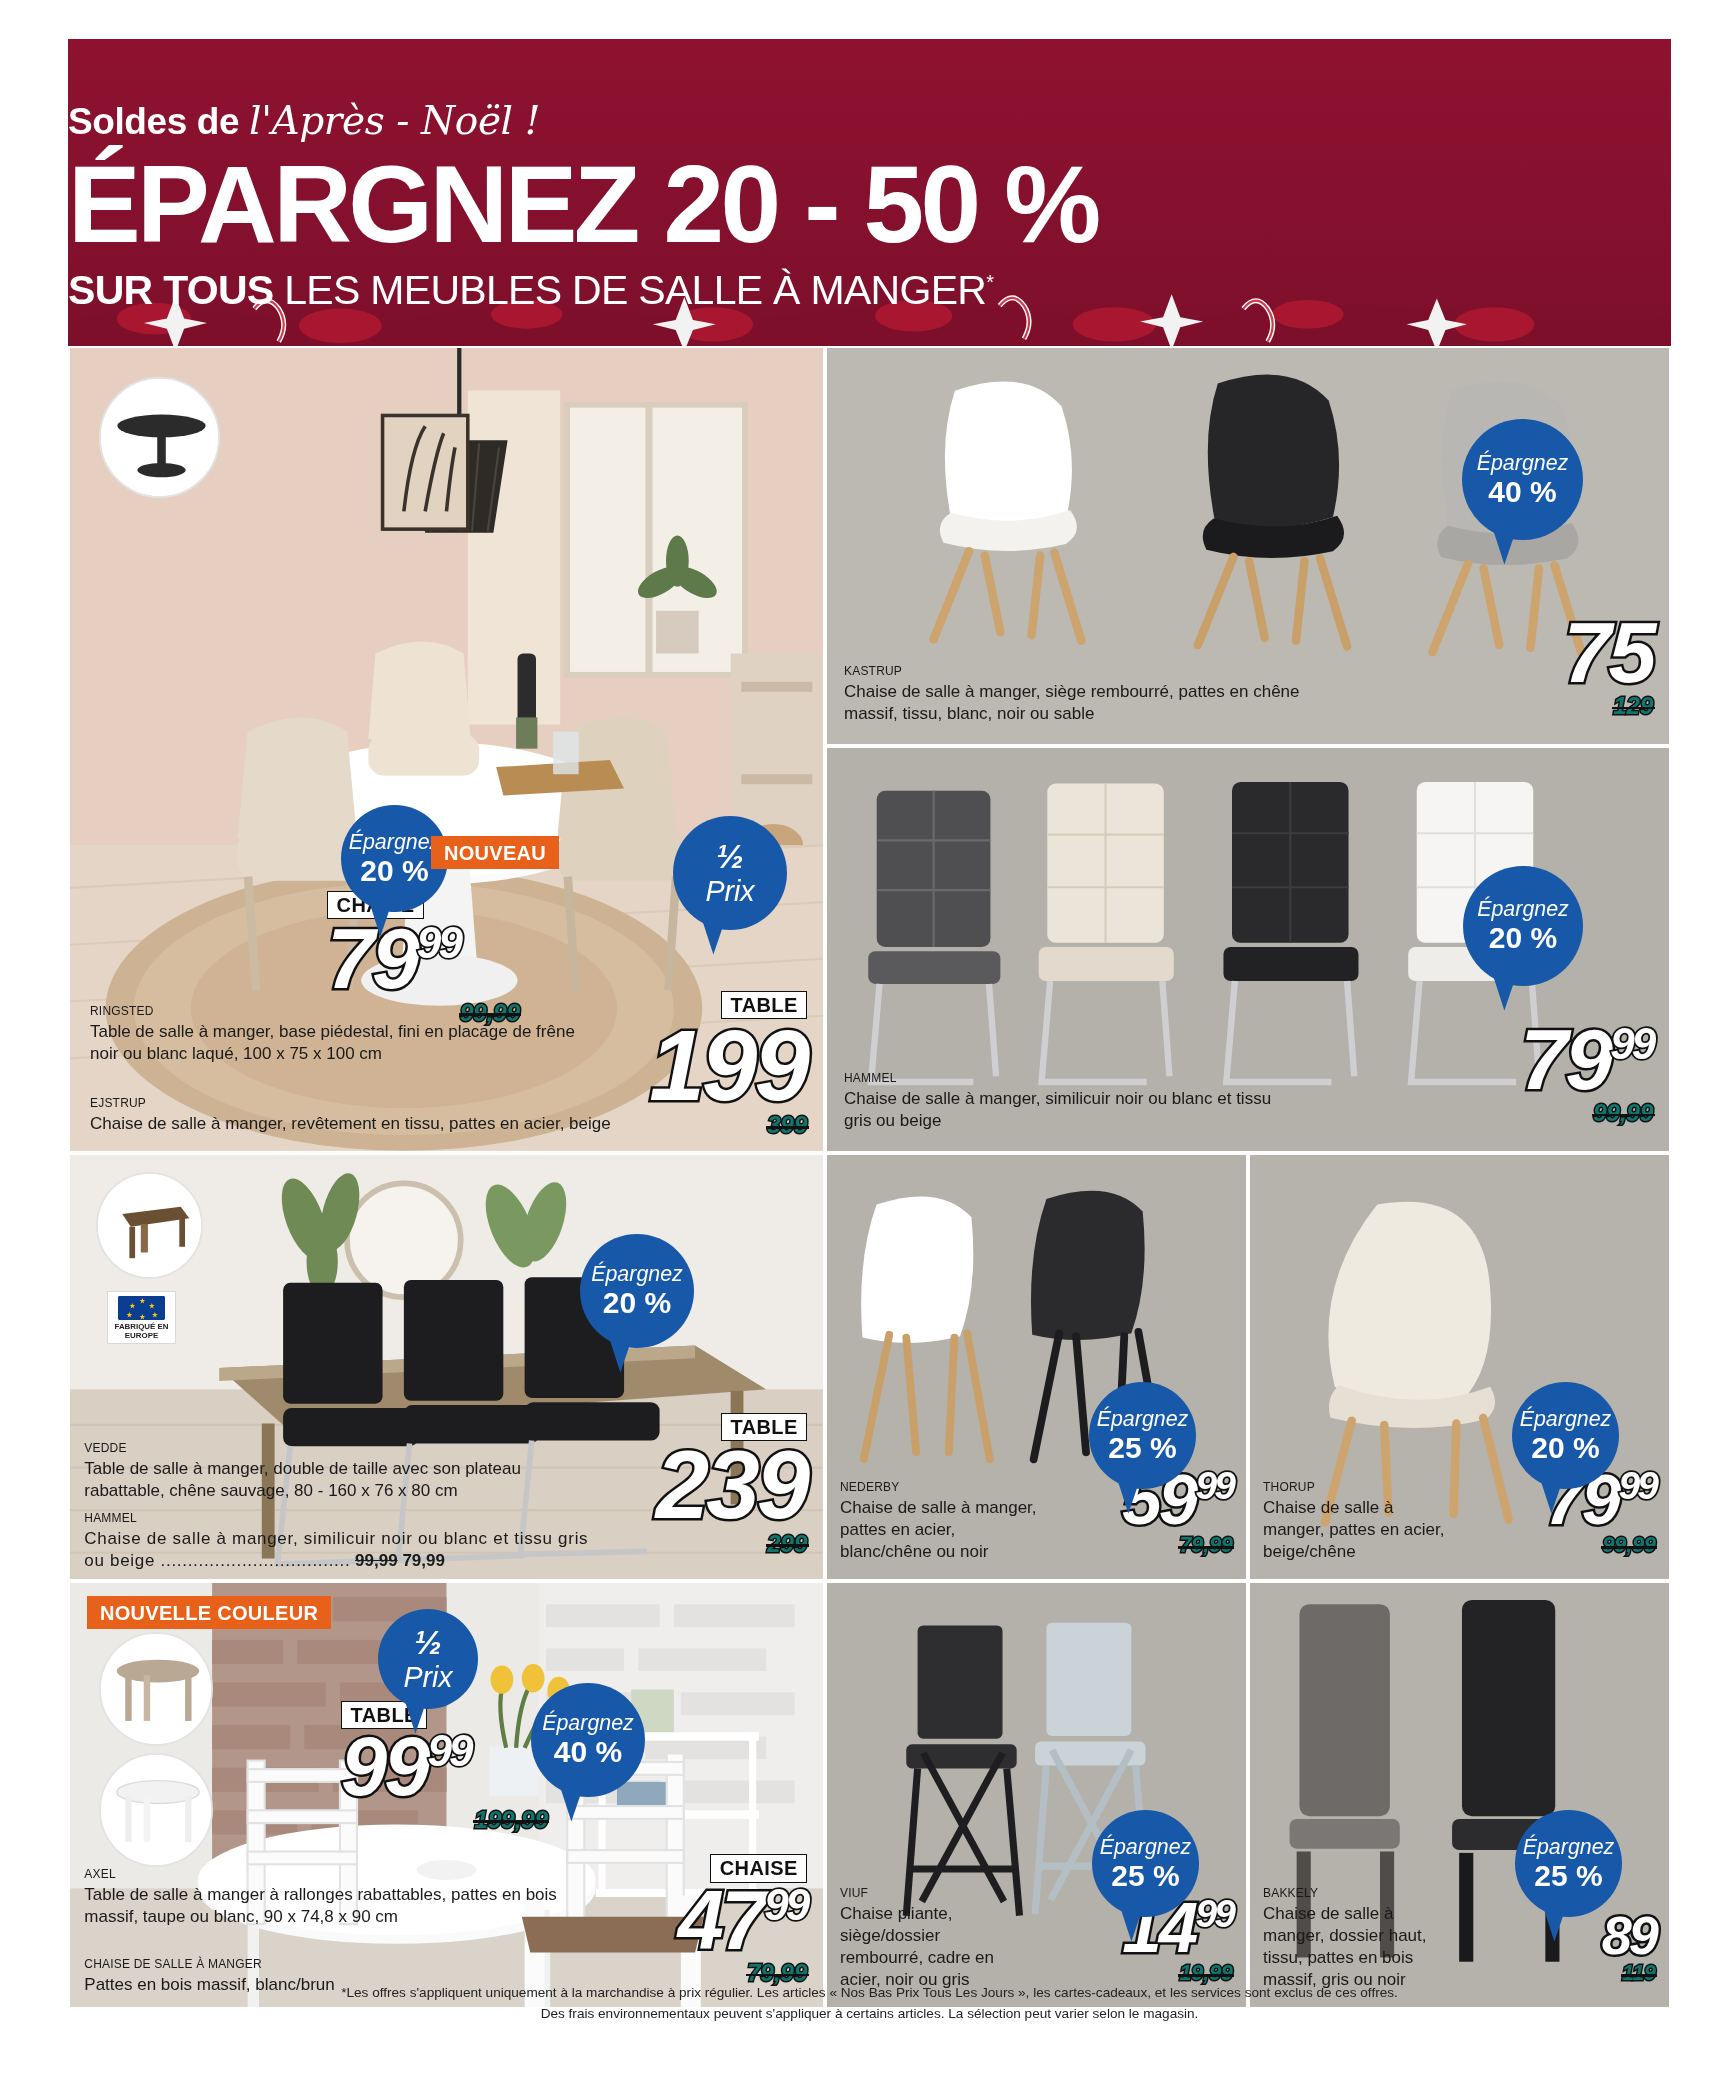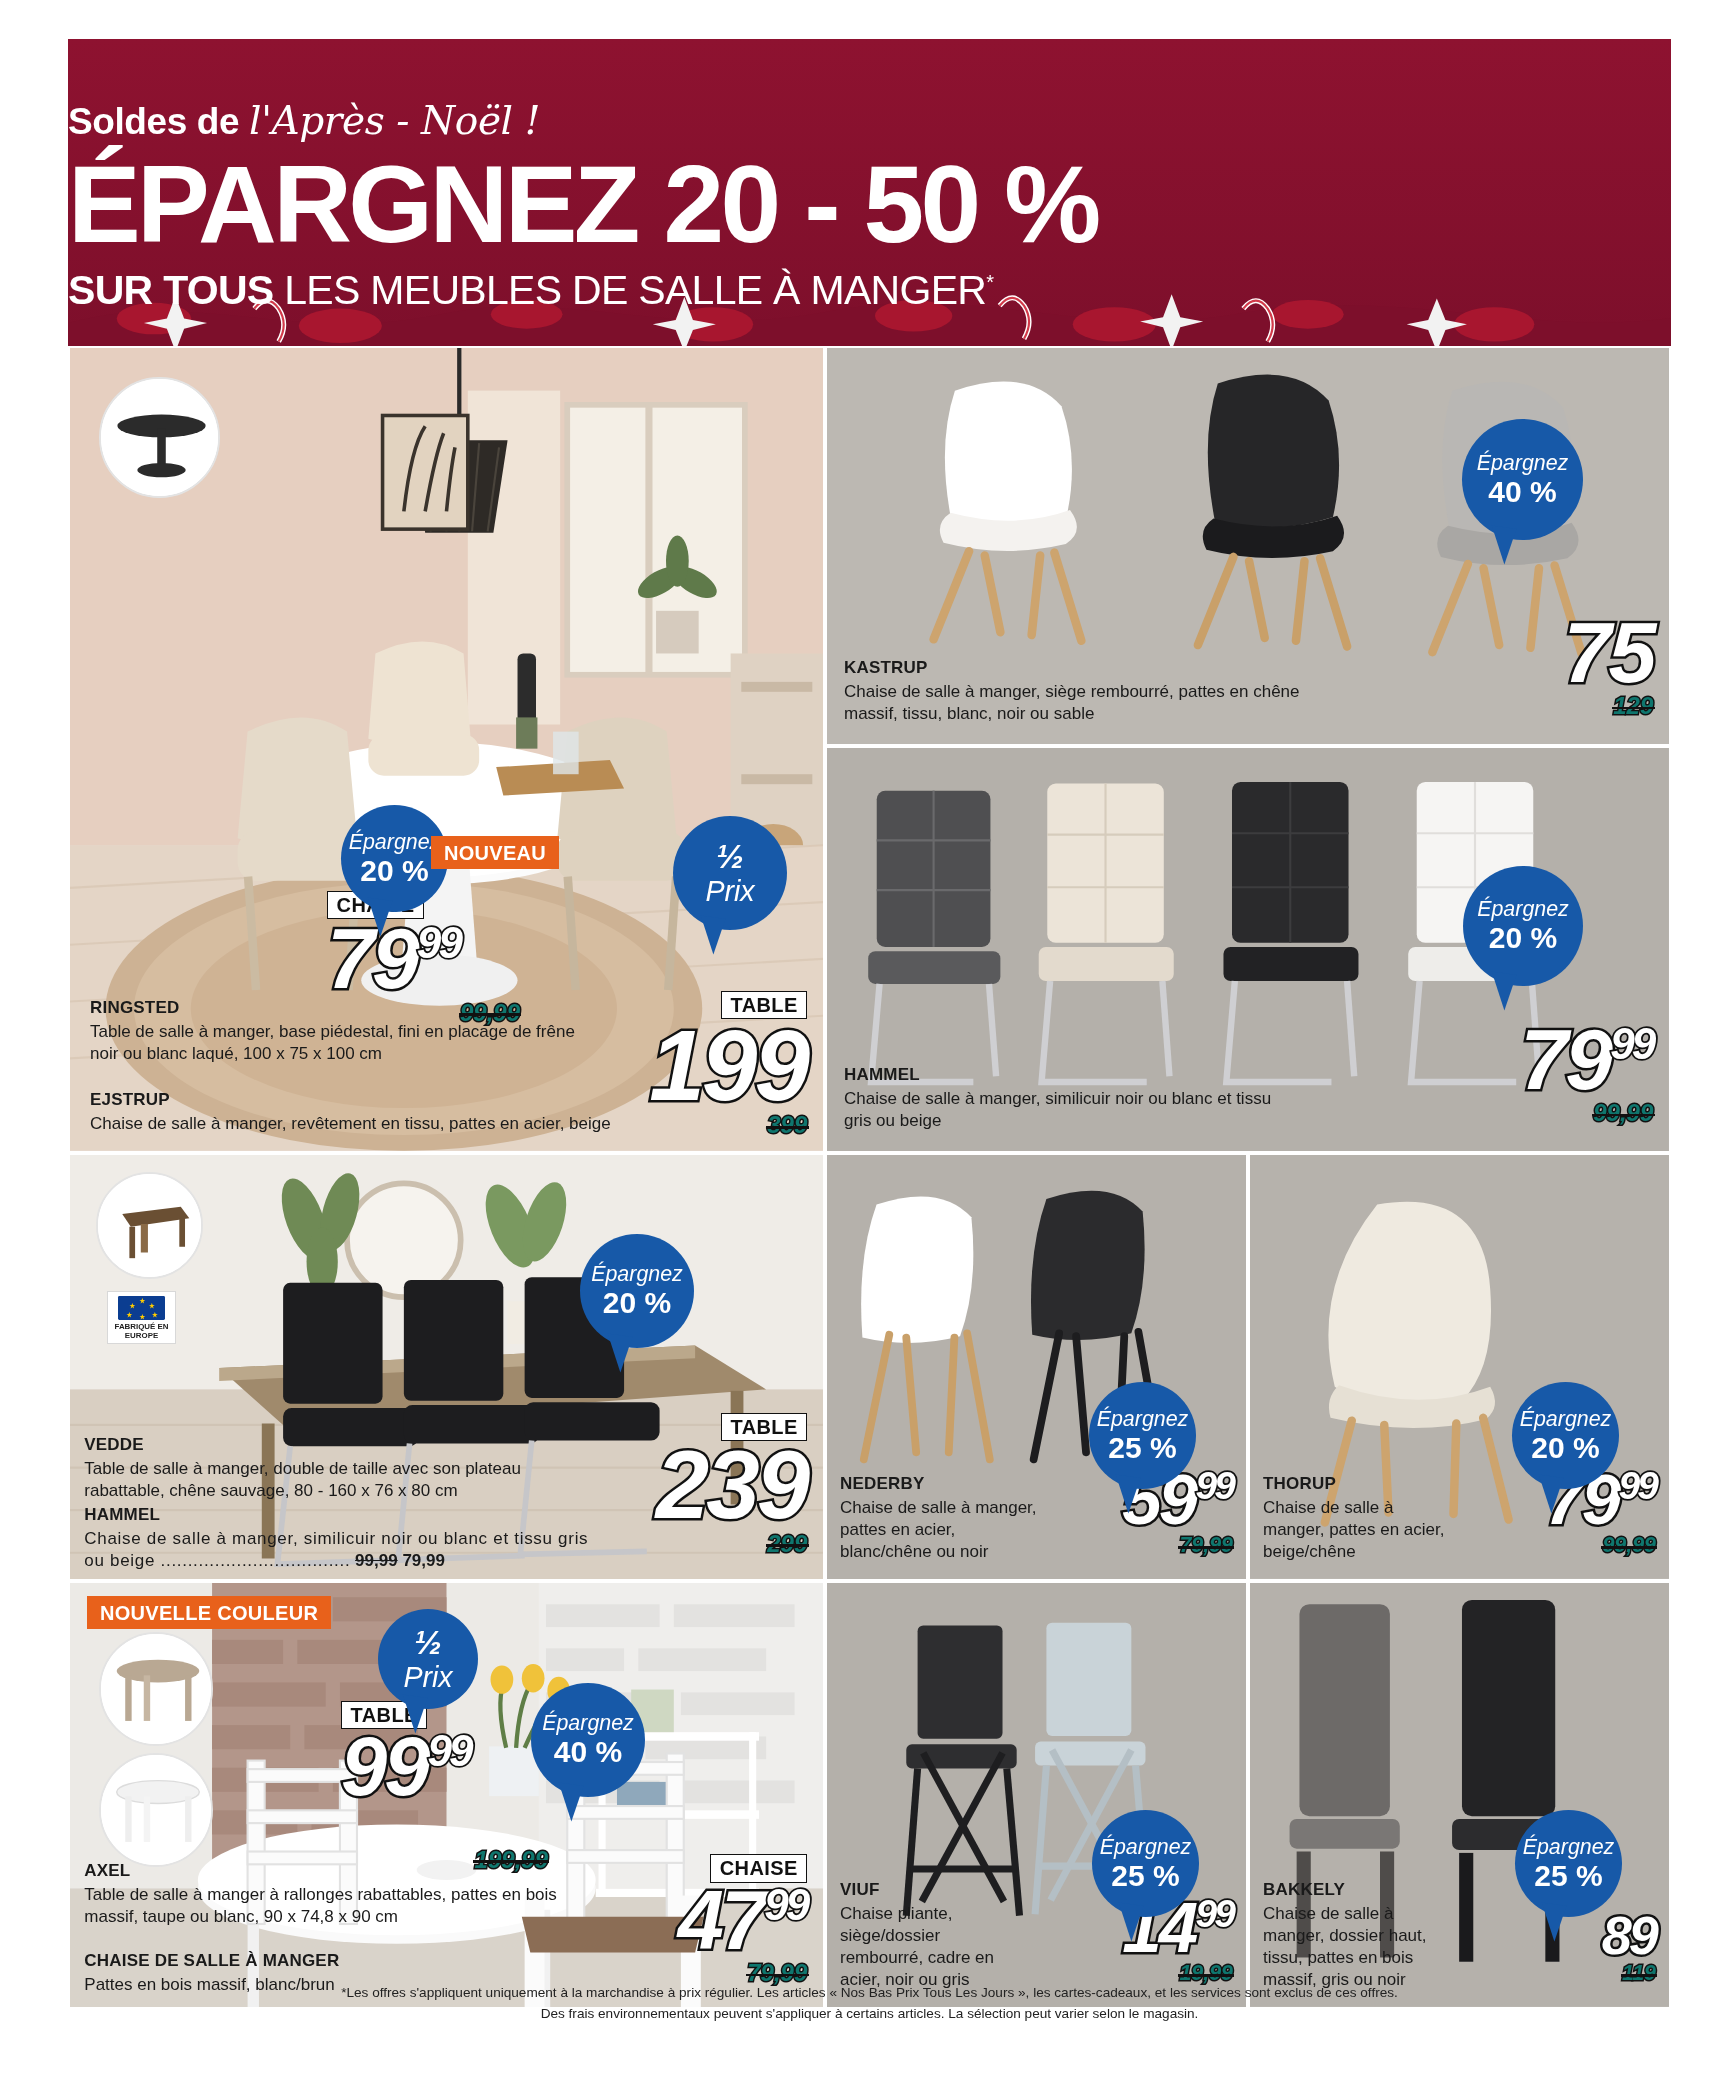--- a/index.html
+++ b/index.html
@@ -60,21 +60,21 @@
   .row { display: flex; width: 100%; }
   .cell { position: relative; overflow: hidden; border: 2.1px solid #fff; }
 
   .photo { position: absolute; inset: 0; }
 
   
   .info {
     position: absolute; z-index: 8;
     color: #1a1a1a;
   }
-  .info .brand { font-weight: bold; font-size: 17px; letter-spacing: 0.2px; }
+  .info .brand { font-weight: normal; font-size: 12px; letter-spacing: 0.2px; }
   .info .desc { font-size: 17px; line-height: 1.3; margin-top: 2.9px; }
 
   
   .price-wrap { position: absolute; z-index: 9; text-align: right; }
   .price-label {
     display: inline-block;
     background: #ffffff; color: #111;
     font-weight: bold; font-size: 20px;
     padding: 2.1px 8.6px 1.4px; letter-spacing: 0.4px;
     border: 1.4px solid #111;
@@ -751,21 +751,21 @@
         </div>
 
         <div class="bubble half" style="left:308px;top:26px;width:100px;height:100px;">
           <span class="b-top">½</span>
           <span class="b-val">Prix</span>
         </div>
 
         <div class="price-wrap" style="left:271px;top:118px;text-align:left;">
           <div class="price-label">TABLE</div>
           <div class="price-main" style="font-size:83px;"><span>99</span><span class="cents">99</span></div>
-          <div style="text-align:right;width:207px;margin-top:40px;"><span class="price-old">199,99</span></div>
+          <div style="text-align:right;width:207px;"><span class="price-old">199,99</span></div>
         </div>
 
         <div class="bubble" style="right:178px;top:100px;width:114px;height:114px;">
           <span class="b-top">Épargnez</span>
           <span class="b-val">40 %</span>
         </div>
 
         <div class="price-wrap" style="right:15.7px;bottom:20px;">
           <div class="price-label">CHAISE</div>
           <div class="price-main" style="font-size:83px;"><span>47</span><span class="cents">99</span></div>

